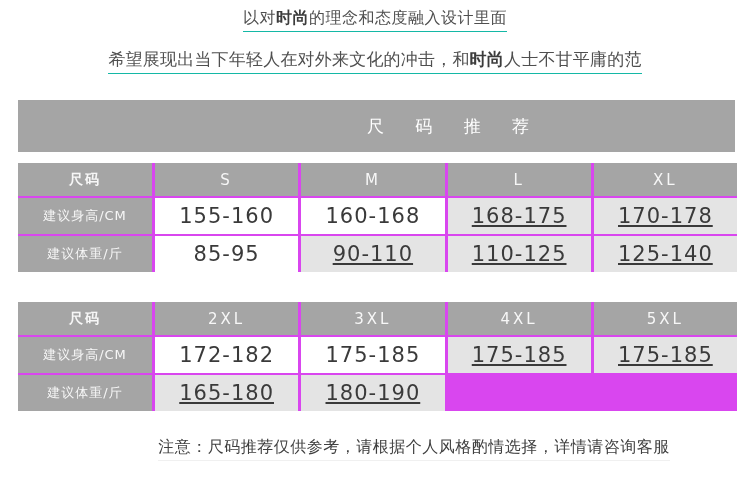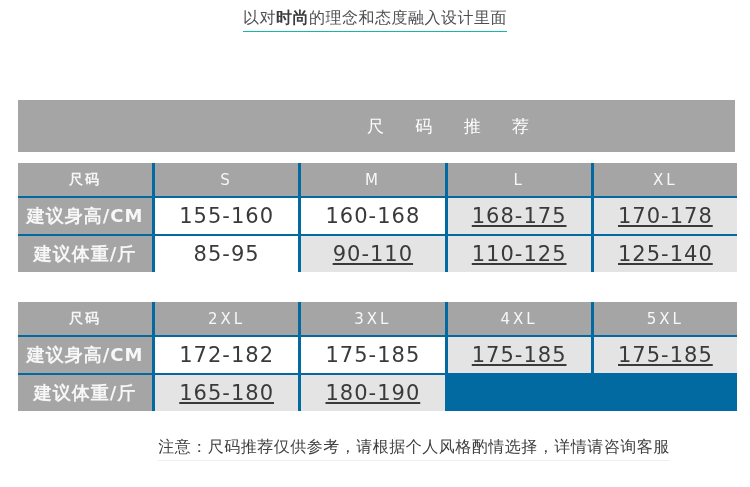--- a/index.html
+++ b/index.html
@@ -16,44 +16,47 @@
   
   .banner{position:absolute;left:18px;top:100px;width:717px;height:52px;
           background:#a5a5a5;display:flex;align-items:center;justify-content:center;
           padding-left:156px;box-sizing:border-box;}
   .banner-title{color:#ffffff;font-size:17px;letter-spacing:13px;}
 
   
   .size-table{position:absolute;left:18px;width:719px;display:grid;
               grid-template-columns:134px 1fr 1fr 1fr 1fr;
               grid-template-rows:33px 36px 36px;
-              column-gap:3px;row-gap:2px;background:#0369a1;}
+              column-gap:3px;row-gap:2px;background:#d946ef;}
   .t1{top:163px;}
   .t2{top:302px;}
   .cell{display:flex;align-items:center;justify-content:center;}
   .head{background:#a5a5a5;color:#f7f7f7;font-size:15px;letter-spacing:3px;}
   .head-first{letter-spacing:2px;font-weight:bold;font-size:14px;}
-  .label{background:#a5a5a5;color:#f7f7f7;font-size:18px;font-weight:bold;letter-spacing:1px;}
+  .label{background:#a5a5a5;color:#f7f7f7;font-size:13px;font-weight:normal;letter-spacing:1px;}
   .data{font-size:21px;color:#3a3a3a;background:#ffffff;letter-spacing:1px;}
   .shaded{background:#e4e4e4;text-decoration:underline;}
 
   
   .note{position:absolute;left:0;top:437px;width:100%;text-align:center;
         color:#404040;font-size:16px;letter-spacing:0.5px;margin-left:39px;}
   .note .u{border-bottom:1px solid #f0f0f0;padding-bottom:4px;}
 </style>
 </head>
 <body>
 
 <div class="page">
 
   <div class="intro line1">
     <span class="u"><span>以对</span><b>时尚</b><span>的理念和态度融入设计里面</span></span>
   </div>
 
+  <div class="intro line2">
+    <span class="u"><span>希望展现出当下年轻人在对外来文化的冲击，和</span><b>时尚</b><span>人士不甘平庸的范</span></span>
+  </div>
 
   <div class="banner">
     <span class="banner-title">尺 码 推 荐</span>
   </div>
 
   <div class="size-table t1">
     <div class="cell head head-first">尺码</div>
     <div class="cell head">S</div>
     <div class="cell head">M</div>
     <div class="cell head">L</div>

